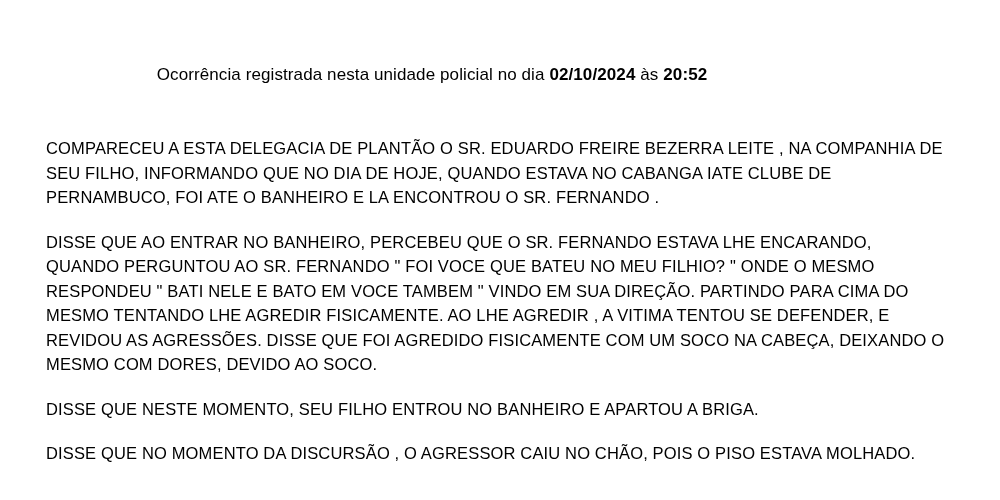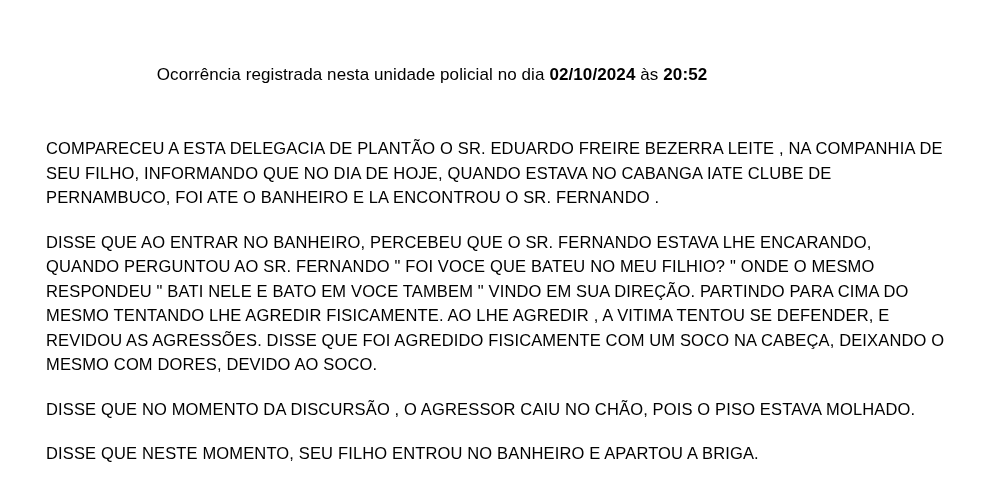--- a/index.html
+++ b/index.html
@@ -58,17 +58,17 @@
 
 <div class="page">
 
   <div class="header-line">
     <span>Ocorrência registrada nesta unidade policial no dia </span><span class="bold">02/10/2024</span><span> às </span><span class="bold">20:52</span>
   </div>
 
   <div class="body-block">
     <p class="para">COMPARECEU A ESTA DELEGACIA DE PLANTÃO O SR. EDUARDO FREIRE BEZERRA LEITE , NA COMPANHIA DE SEU FILHO, INFORMANDO QUE NO DIA DE HOJE, QUANDO ESTAVA NO CABANGA IATE CLUBE DE PERNAMBUCO, FOI ATE O BANHEIRO E LA ENCONTROU O SR. FERNANDO .</p>
     <p class="para">DISSE QUE AO ENTRAR NO BANHEIRO, PERCEBEU QUE O SR. FERNANDO ESTAVA LHE ENCARANDO, QUANDO PERGUNTOU AO SR. FERNANDO " FOI VOCE QUE BATEU NO MEU FILHIO? " ONDE O MESMO RESPONDEU " BATI NELE E BATO EM VOCE TAMBEM " VINDO EM SUA DIREÇÃO. PARTINDO PARA CIMA DO MESMO TENTANDO LHE AGREDIR FISICAMENTE. AO LHE AGREDIR , A VITIMA TENTOU SE DEFENDER, E REVIDOU AS AGRESSÕES. DISSE QUE FOI AGREDIDO FISICAMENTE COM UM SOCO NA CABEÇA, DEIXANDO O MESMO COM DORES, DEVIDO AO SOCO.</p>
+    <p class="para">DISSE QUE NESTE MOMENTO, SEU FILHO ENTROU NO BANHEIRO E APARTOU A BRIGA.</p>
     <p class="para">DISSE QUE NO MOMENTO DA DISCURSÃO , O AGRESSOR CAIU NO CHÃO, POIS O PISO ESTAVA MOLHADO.</p>
-    <p class="para">DISSE QUE NESTE MOMENTO, SEU FILHO ENTROU NO BANHEIRO E APARTOU A BRIGA.</p>
   </div>
 
 </div>
 
 </body></html>

